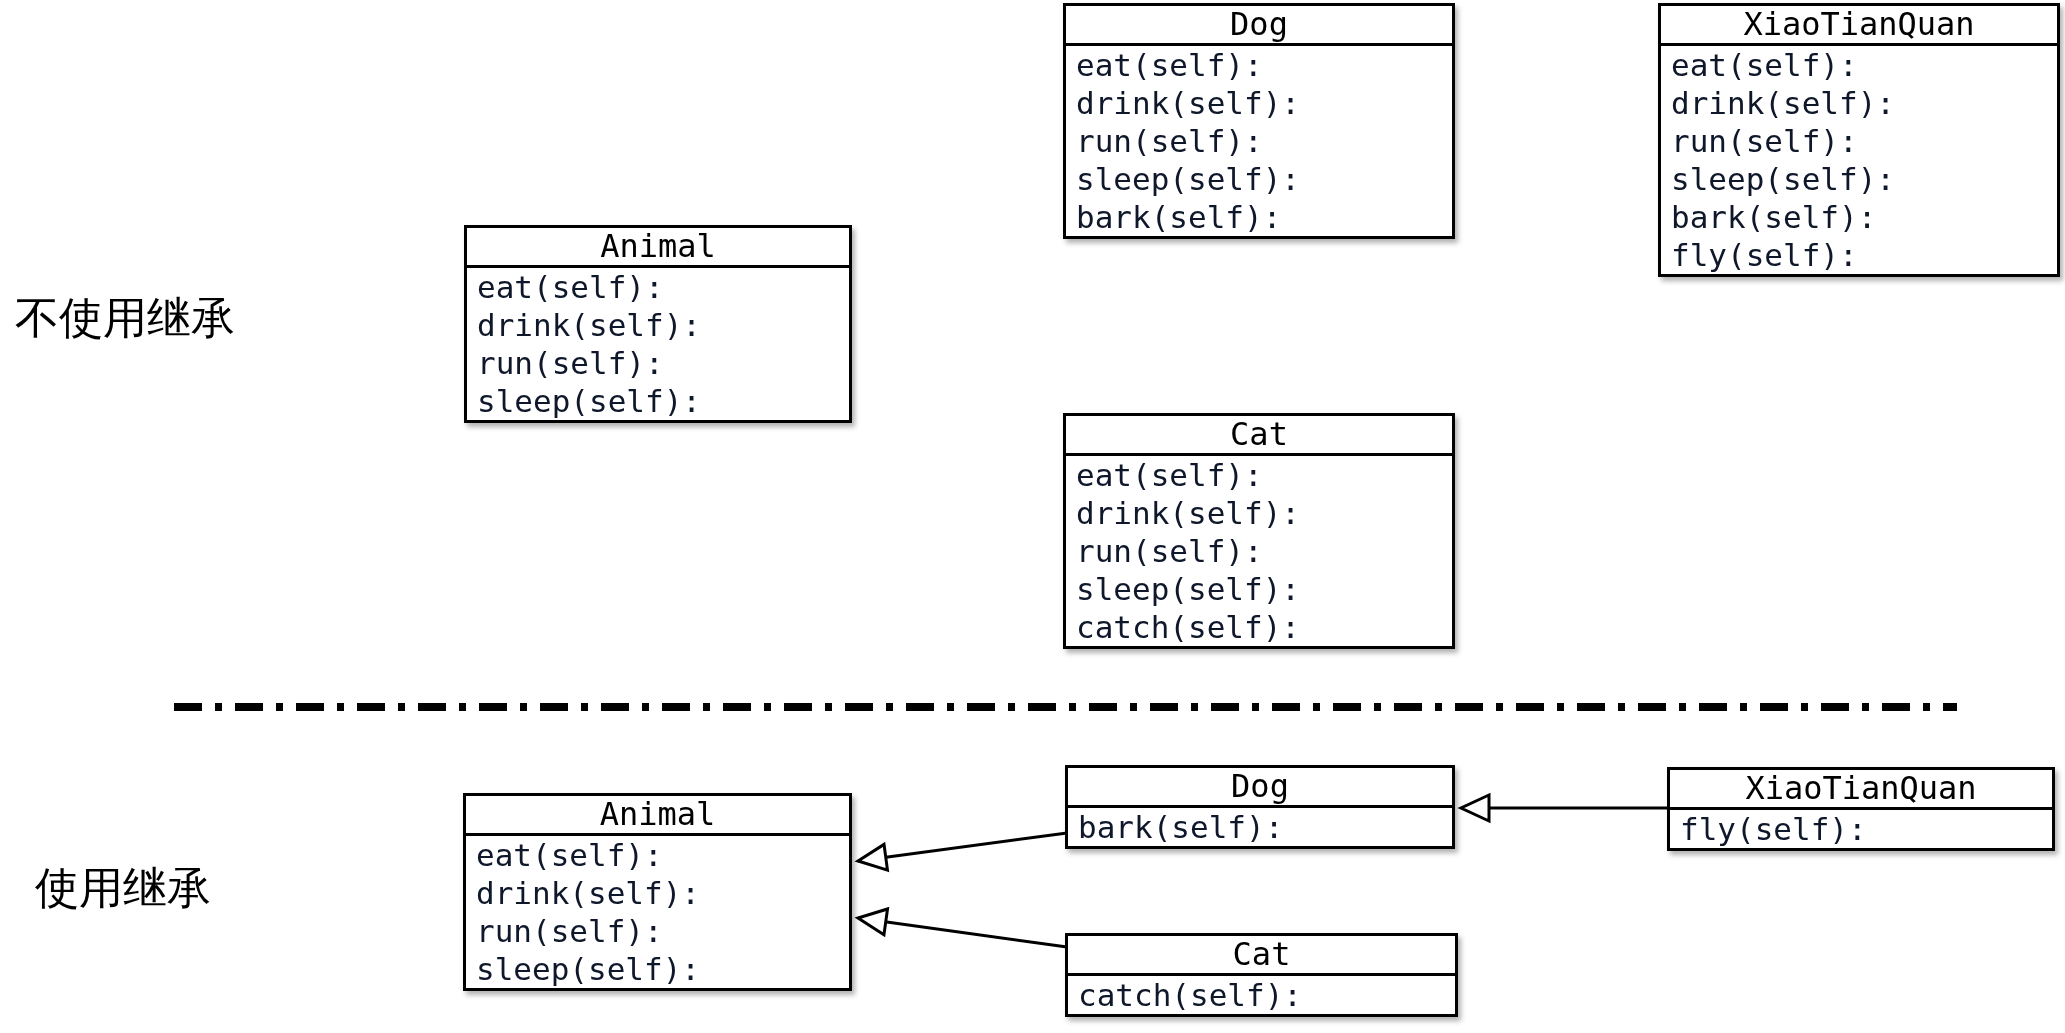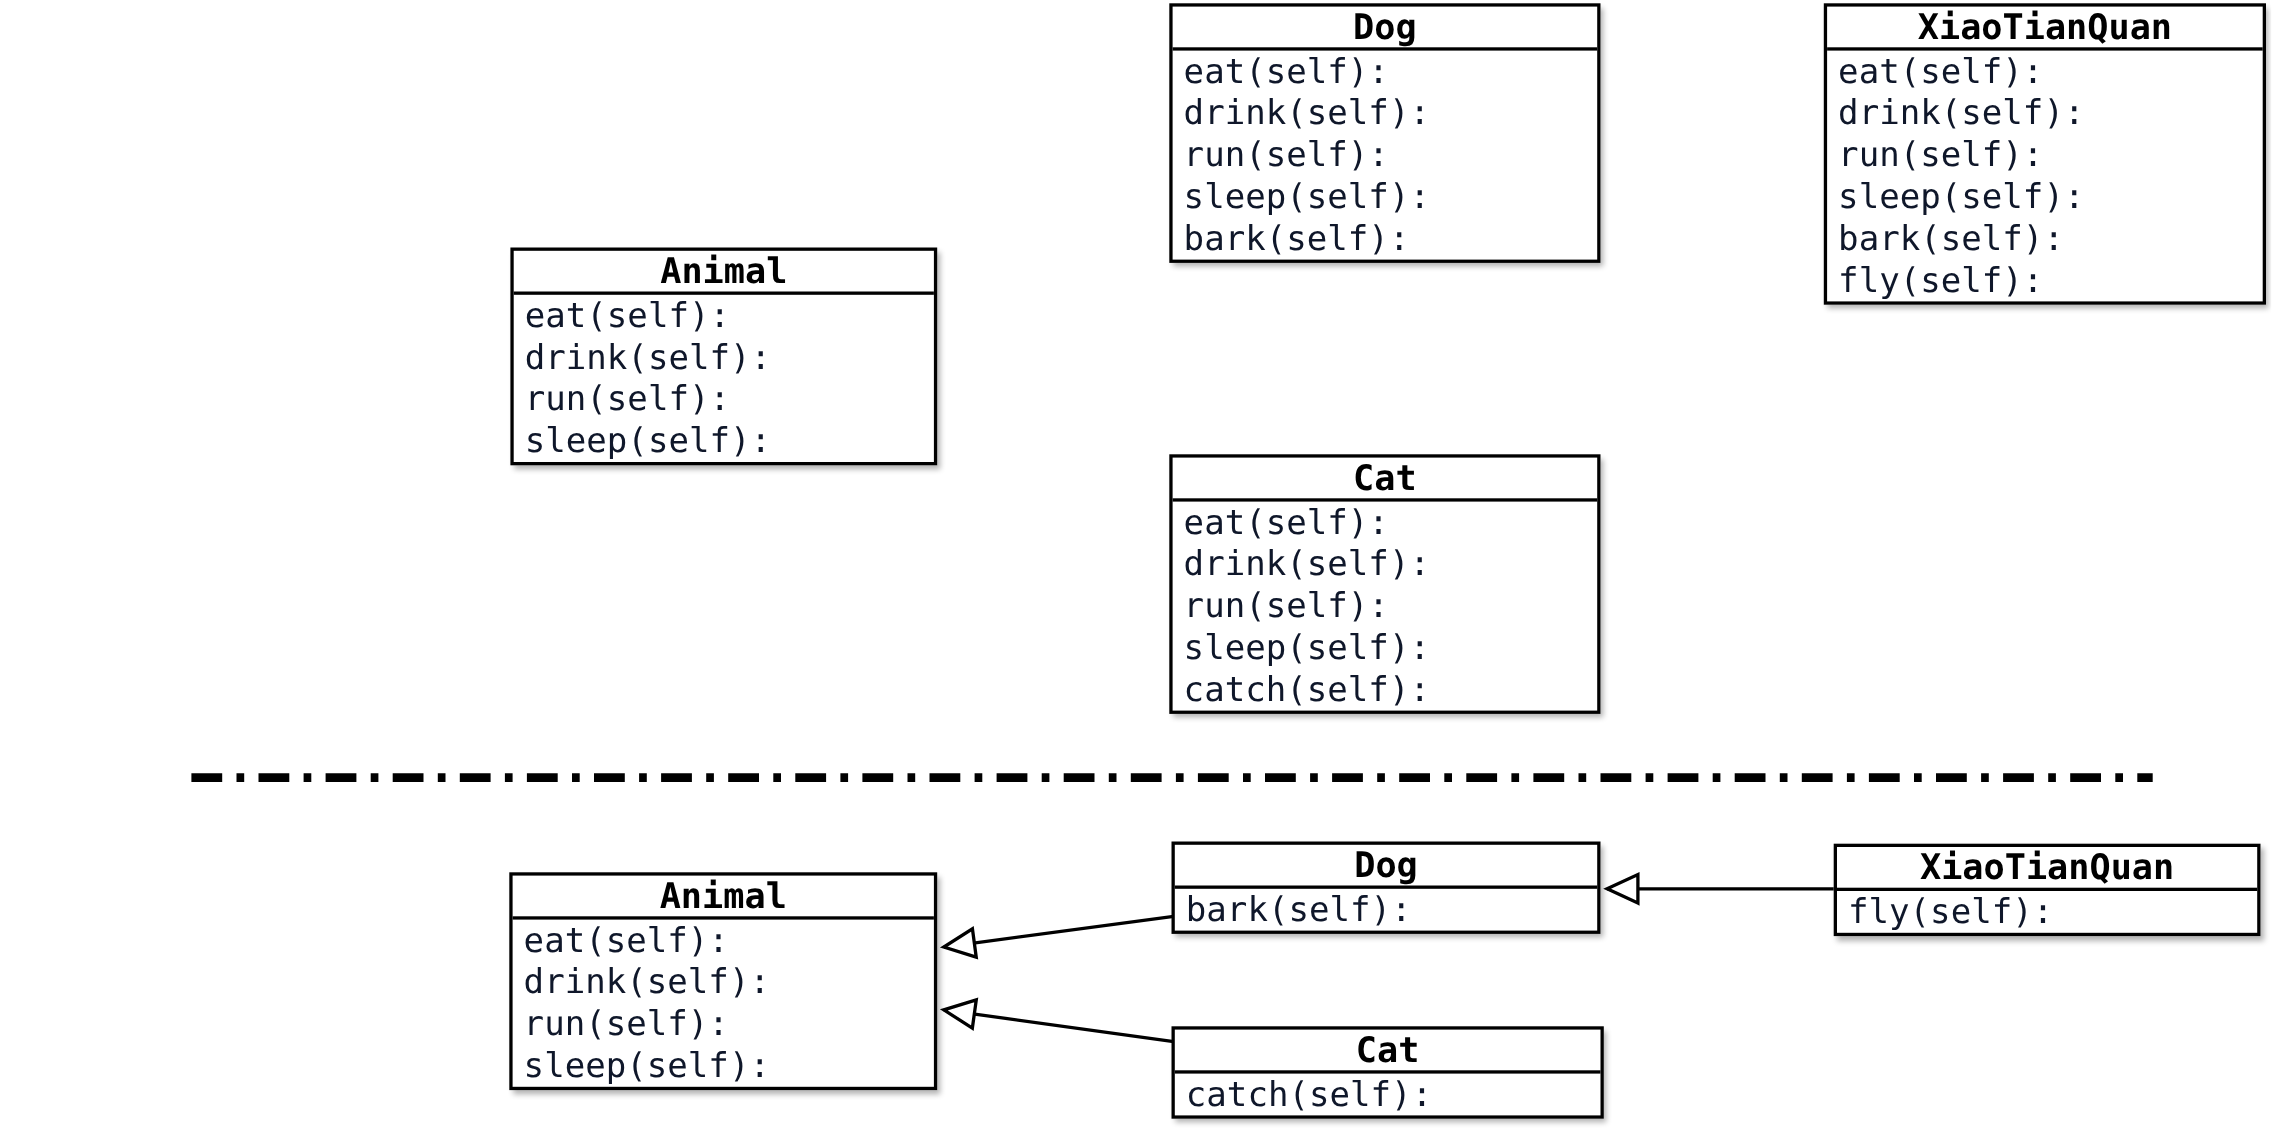--- a/index.html
+++ b/index.html
@@ -24,21 +24,21 @@
     box-sizing: border-box;
     background: #ffffff;
     border: 3px solid #000000;
     box-shadow: 3px 4px 5px rgba(0,0,0,0.30);
   }
   .class-title {
     height: 37px;
     line-height: 37px;
     border-bottom: 3px solid #000000;
     text-align: center;
-    font-weight: bold;
+    font-weight: normal;
     font-size: 32px;
     color: #000000;
     white-space: nowrap;
     overflow: hidden;
   }
   .method {
     font-size: 31px;
     line-height: 38px;
     padding-left: 10px;
     color: #0f172a;
@@ -50,20 +50,21 @@
     pointer-events: none;
   }
   .connector { stroke: #000000; stroke-width: 3; fill: none; }
   .divider-line { stroke: #000000; stroke-width: 8; stroke-dasharray: 28 13 7 13; fill: none; }
 </style>
 </head>
 <body>
 
 <div class="canvas">
 
+  <div class="section-label" style="left:15px; top:293px;">不使用继承</div>
 
   <div class="class-box" style="left:464px; top:225px; width:388px;">
     <div class="class-title">Animal</div>
     <div>
       <div class="method">eat(self):</div>
       <div class="method">drink(self):</div>
       <div class="method">run(self):</div>
       <div class="method">sleep(self):</div>
     </div>
   </div>
@@ -95,20 +96,21 @@
     <div class="class-title">Cat</div>
     <div>
       <div class="method">eat(self):</div>
       <div class="method">drink(self):</div>
       <div class="method">run(self):</div>
       <div class="method">sleep(self):</div>
       <div class="method">catch(self):</div>
     </div>
   </div>
 
+  <div class="section-label" style="left:35px; top:863px;">使用继承</div>
 
   <div class="class-box" style="left:463px; top:793px; width:389px;">
     <div class="class-title">Animal</div>
     <div>
       <div class="method">eat(self):</div>
       <div class="method">drink(self):</div>
       <div class="method">run(self):</div>
       <div class="method">sleep(self):</div>
     </div>
   </div>

